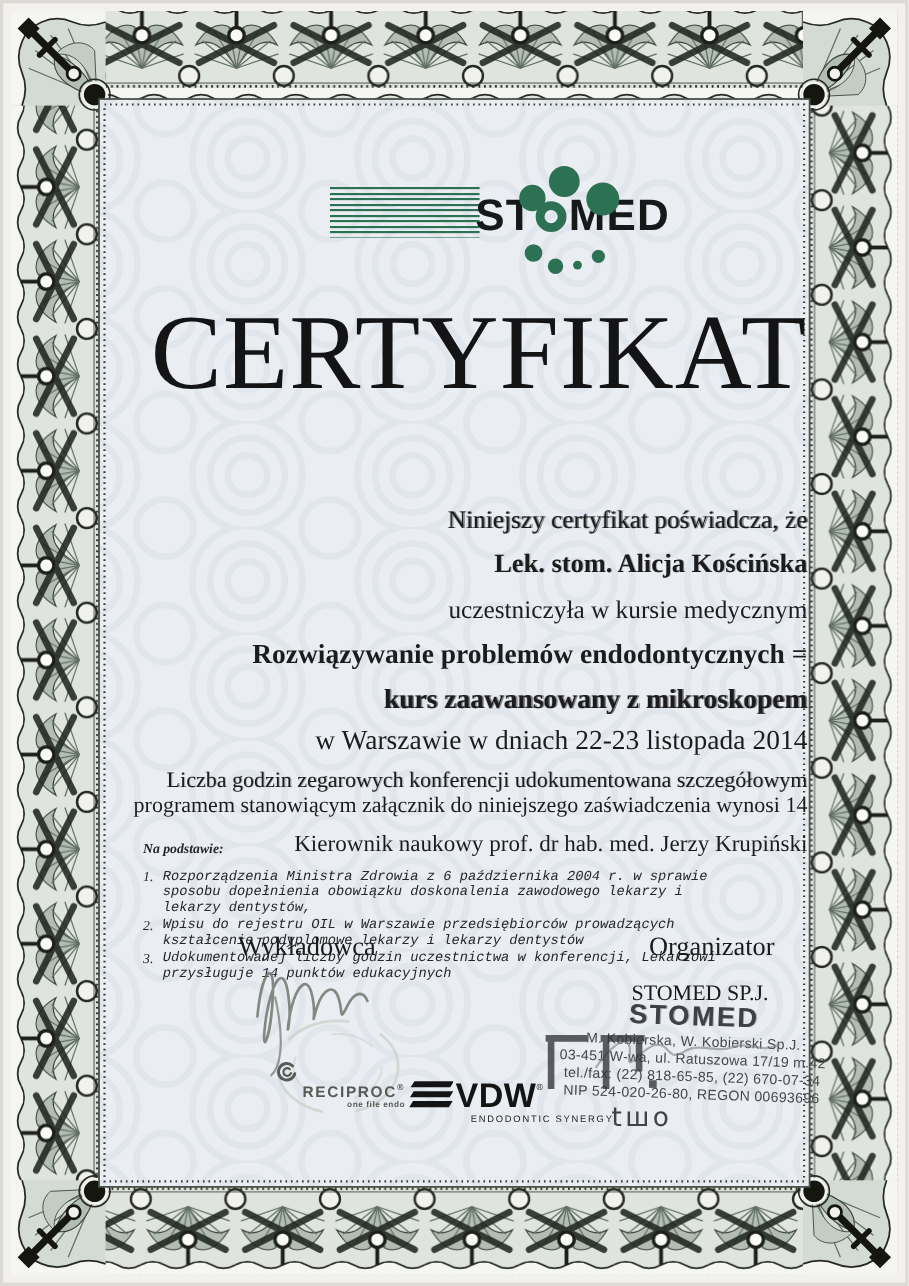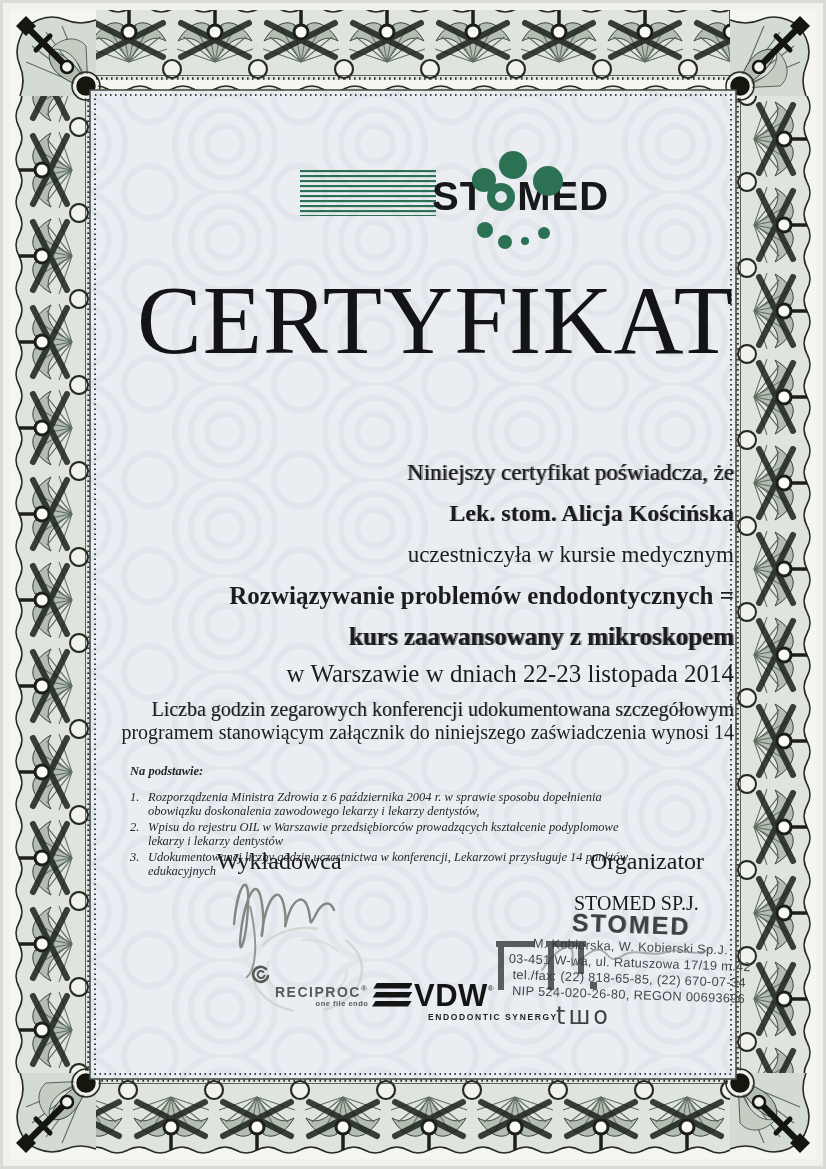--- a/index.html
+++ b/index.html
@@ -21,40 +21,40 @@
   .dot{position:absolute;border-radius:50%;background:#2d7155;}
 
   .title{top:180px;font-size:97px;letter-spacing:1px;line-height:1;color:#141416;}
 
   .line{font-size:23px;margin-top:48px;}
   .bold{font-weight:bold;}
   .footnotes{left:38px;top:672px;width:560px;font-style:italic;font-size:12.5px;line-height:14px;color:#26262a;}
   .fn-label{font-size:12.5px;font-style:italic;font-weight:bold;}
   .fn-item{display:flex;margin-top:2px;}
   .fn-num{width:18px;flex:0 0 18px;}
-  .fn-text{width:505px;}
+  .fn-text{width:505px;font-family:Liberation Mono, monospace;}
 
   .sig-heading{font-size:24px;color:#1b1b1d;}
   .sig-name{font-size:20px;color:#1b1b1d;}
 
   .stamp{left:404px;top:818px;width:268px;text-align:center;transform:rotate(2deg);
      font-family:"Liberation Sans","DejaVu Sans",sans-serif;color:#45474c;}
   .stamp-title{font-size:25px;font-weight:bold;letter-spacing:2px;color:#3f4145;}
   .stamp-line{font-size:12.8px;line-height:16px;letter-spacing:.3px;}
 
   .reciproc{left:158px;top:872px;display:flex;align-items:flex-start;color:#565b57;
      font-family:"Liberation Sans","DejaVu Sans",sans-serif;}
   .reciproc-name{font-size:14px;font-weight:bold;letter-spacing:1.5px;margin-top:20px;}
   .reciproc-tag{font-size:7.5px;font-weight:bold;text-align:right;letter-spacing:.5px;margin-top:-1px;}
   .reg{font-size:8px;vertical-align:super;}
 
   .vdw{left:272px;top:888px;font-family:"Liberation Sans","DejaVu Sans",sans-serif;color:#141414;}
   .vdw-row{display:flex;align-items:center;}
   .vdw-name{font-size:31px;font-weight:bold;letter-spacing:.5px;line-height:1;}
-  .vdw-tag{font-size:8.5px;font-weight:bold;letter-spacing:1.6px;color:#222;margin:1px 0 0 44px;padding-left:20px;}
+  .vdw-tag{font-size:8.5px;font-weight:normal;letter-spacing:1.6px;color:#222;margin:1px 0 0 44px;padding-left:20px;}
 
   .two-glyph{left:398px;top:836px;color:#33363a;opacity:.9;}
   .two-text{position:absolute;left:66px;top:62px;font-family:"DejaVu Sans",sans-serif;
      font-size:24px;letter-spacing:3px;color:#2e3134;margin-top:12px;}
 </style>
 </head>
 <body>
 
 <div class="page">
 
@@ -159,20 +159,21 @@
     <div class="abs ctr title">CERTYFIKAT</div>
 
     <div class="abs ctr line ghost" style="top:320px;">Niniejszy certyfikat poświadcza, że</div>
     <div class="abs ctr line bold ghost-soft" style="top:360px;font-size:24px;">Lek. stom. Alicja Kościńska</div>
     <div class="abs ctr line" style="top:402px;padding-left:37px;">uczestniczyła w kursie medycznym</div>
     <div class="abs ctr line bold" style="top:442px;font-size:25px;">Rozwiązywanie problemów endodontycznych =</div>
     <div class="abs ctr line bold ghost" style="top:483px;font-size:25px;">kurs zaawansowany z mikroskopem</div>
     <div class="abs ctr line" style="top:520px;font-size:25px;">w Warszawie w dniach 22-23 listopada 2014</div>
     <div class="abs ctr line ghost-soft" style="top:558px;font-size:20px;">Liczba godzin zegarowych konferencji udokumentowana szczegółowym</div>
     <div class="abs ctr line" style="top:581px;font-size:20px;">programem stanowiącym załącznik do niniejszego zaświadczenia wynosi 14</div>
+    <div class="abs ctr line" style="top:615px;font-size:21px;">Kierownik naukowy prof. dr hab. med. Jerzy Krupiński</div>
 
     <div class="abs footnotes">
       <div class="fn-label">Na podstawie:</div>
       <div style="height:10px;"></div>
       <div class="fn-item">
         <span class="fn-num">1.</span>
         <span class="fn-text">Rozporządzenia Ministra Zdrowia z 6 października 2004 r. w sprawie sposobu dopełnienia obowiązku doskonalenia zawodowego lekarzy i lekarzy dentystów,</span>
       </div>
       <div class="fn-item">
         <span class="fn-num">2.</span>

